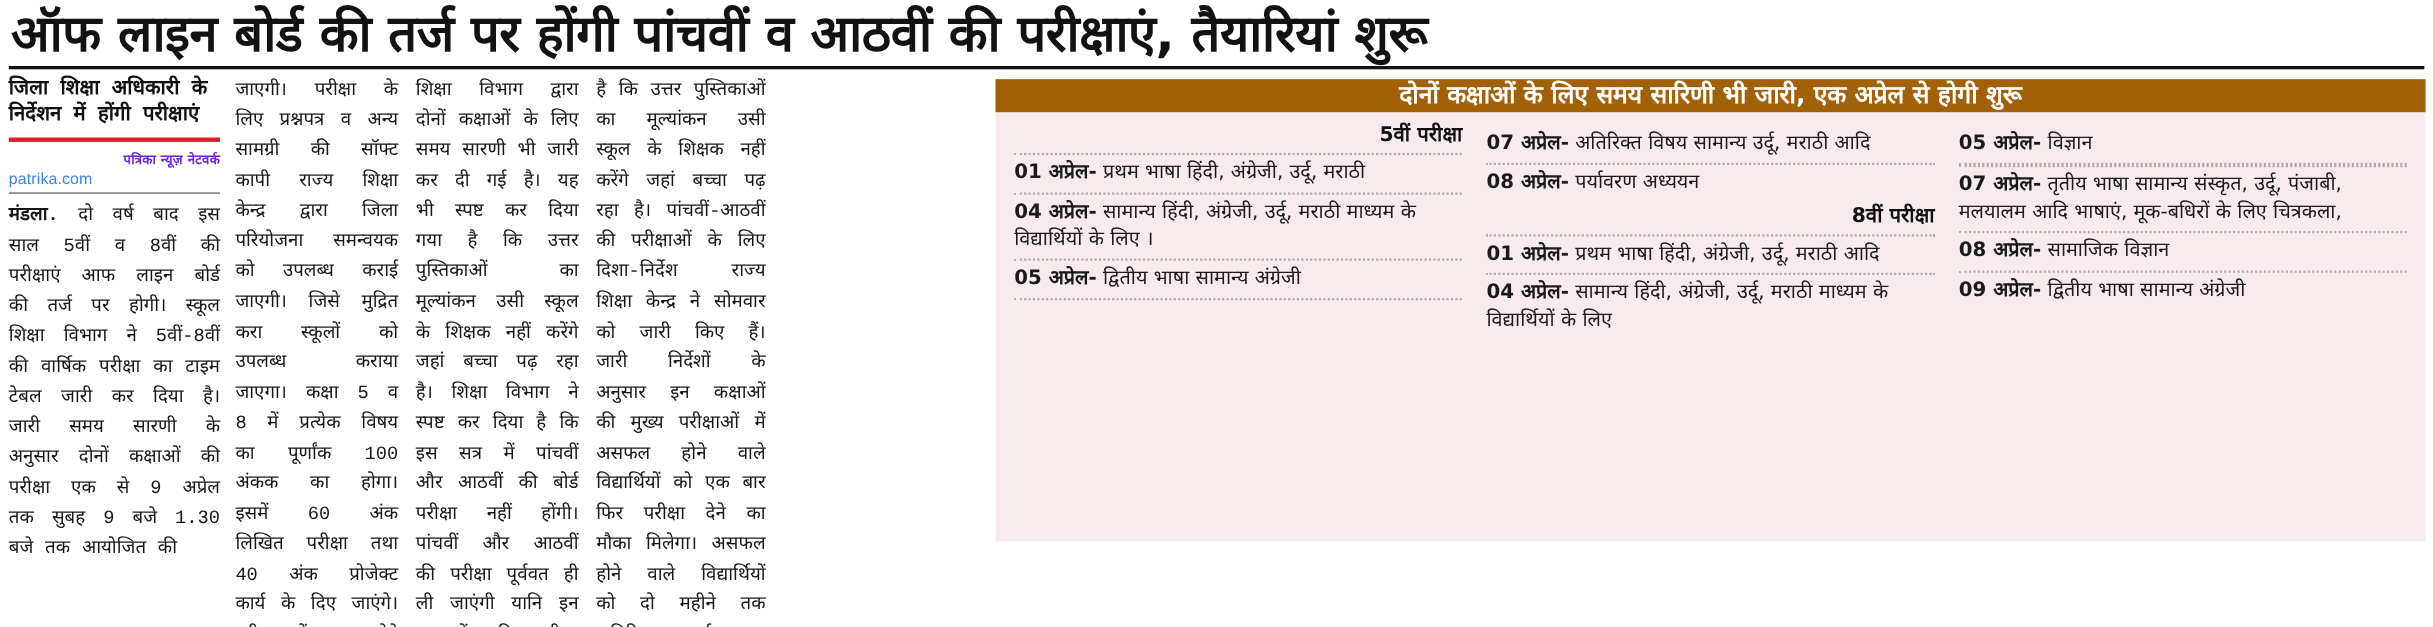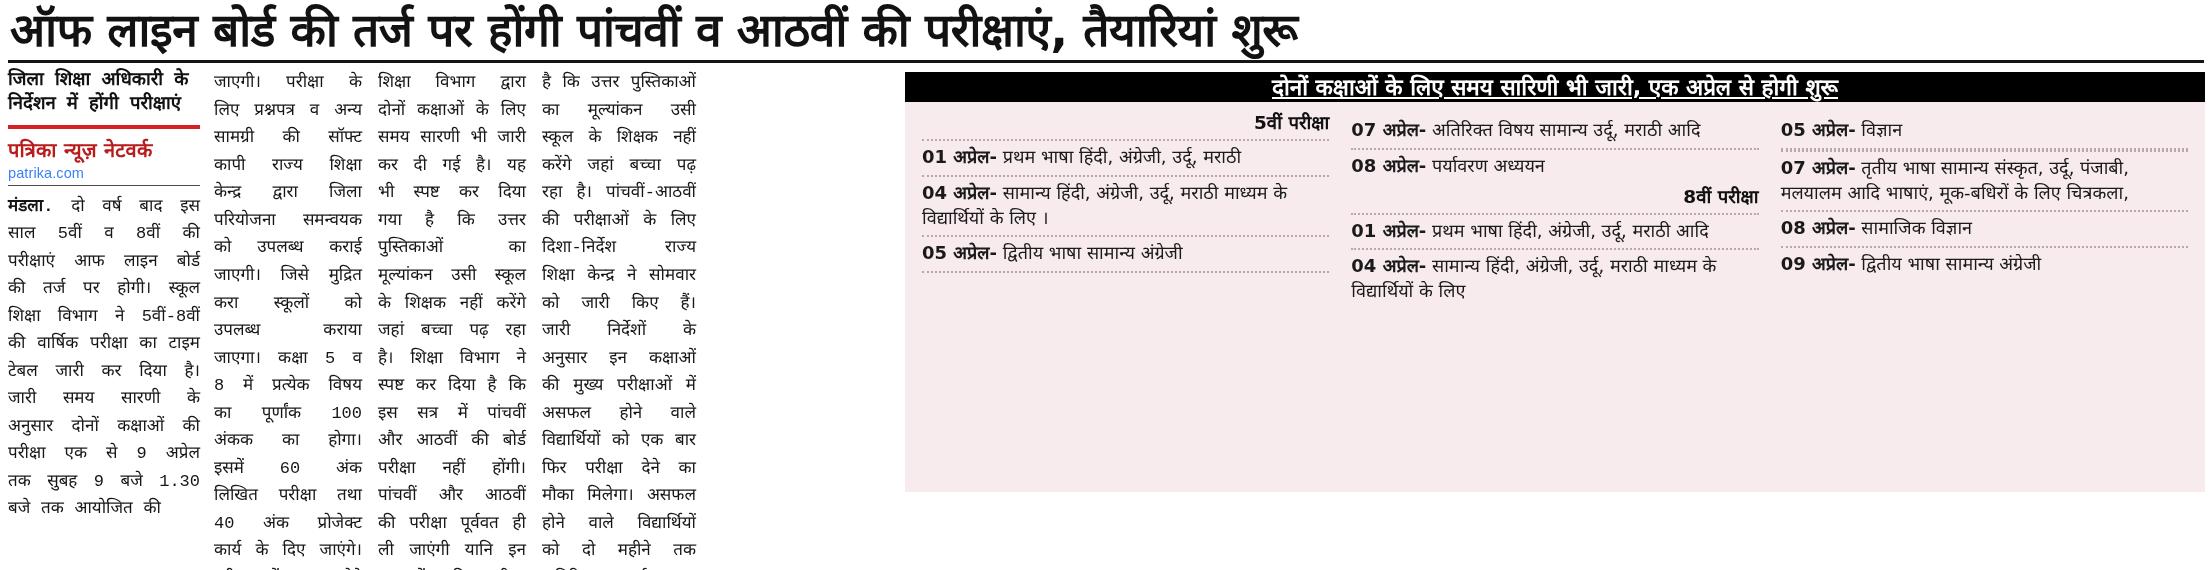--- a/index.html
+++ b/index.html
@@ -33,21 +33,21 @@
   .col.last{padding-right:10px;}
 
   
   .kicker{
     font-family:Liberation Mono, monospace;
     font-weight:700;font-size:18.5px;line-height:1.28;color:#111;
   }
   .red-rule{height:4px;background:#d81f26;margin:8px 0 9px 0;}
   .byline{
     font-family:"DejaVu Sans","Liberation Sans",sans-serif;
-    font-weight:700;font-size:20px;line-height:1.2;color:#b91c1c;letter-spacing:.2px;
+    font-weight:700;font-size:12px;line-height:1.2;color:#6d28d9;letter-spacing:.2px;text-align:right;
   }
   .site{
     font-family:"Liberation Sans",sans-serif;
     font-size:14.5px;color:#3b82f6;margin-top:3px;letter-spacing:.1px;
   }
   .thin-rule{height:1px;background:#4a4a4a;margin:4px 0 7px 0;}
 
   
   .btext{
     font-family:Liberation Mono, monospace;
@@ -59,24 +59,24 @@
     word-spacing:.5px;
   }
   .btext b{font-weight:700;}
 
   
   .panel{
     position:absolute;left:905px;top:72px;width:1300px;height:420px;
     background:#f7ebee;box-sizing:border-box;
   }
   .panel-banner{
-    background:#000000;color:#ffffff;
+    background:#a16207;color:#ffffff;
     font-family:"DejaVu Sans","Liberation Sans",sans-serif;
     font-weight:700;font-size:22.5px;line-height:30px;height:30px;
-    text-align:center;white-space:nowrap;letter-spacing:-0.1px;text-decoration:underline;
+    text-align:center;white-space:nowrap;letter-spacing:-0.1px;
   }
   .panel-cols{display:flex;padding:8px 6px 0 6px;box-sizing:border-box;}
   .pcol{flex:1 1 0;padding:0 11px;box-sizing:border-box;}
   .pcol + .pcol{border-left:0;}
   .sec-head{
     font-family:"DejaVu Sans","Liberation Sans",sans-serif;
     font-weight:700;font-size:18.5px;line-height:1.35;color:#111;
     padding:1px 0 3px 0;
     text-align:right;
   }

